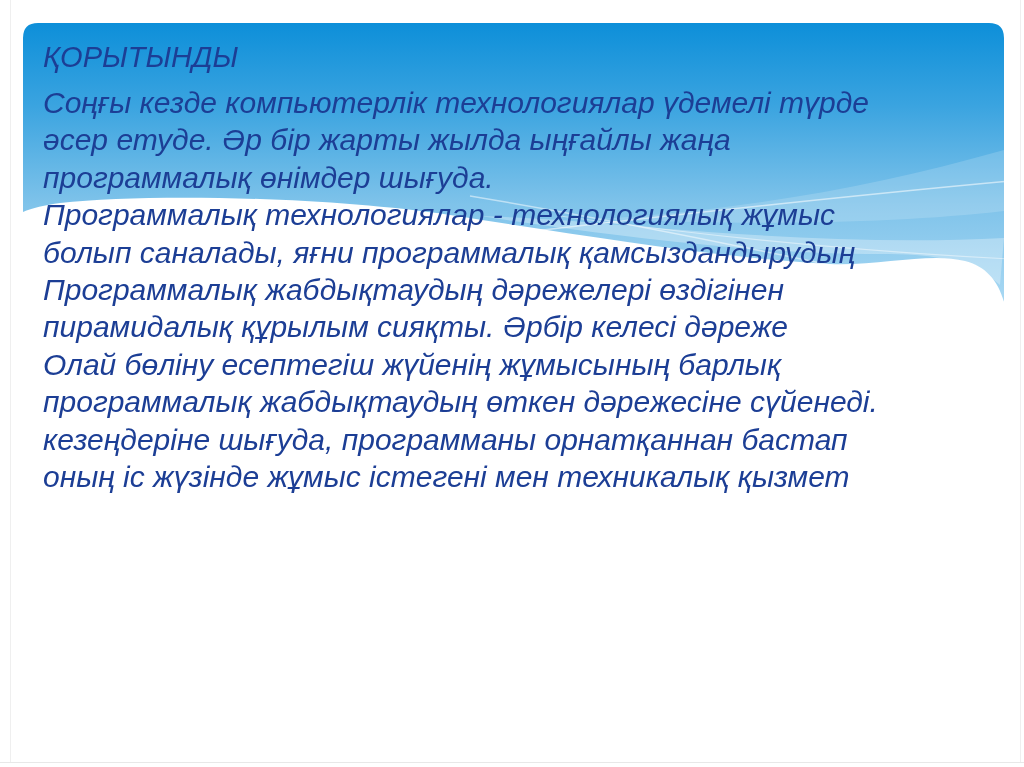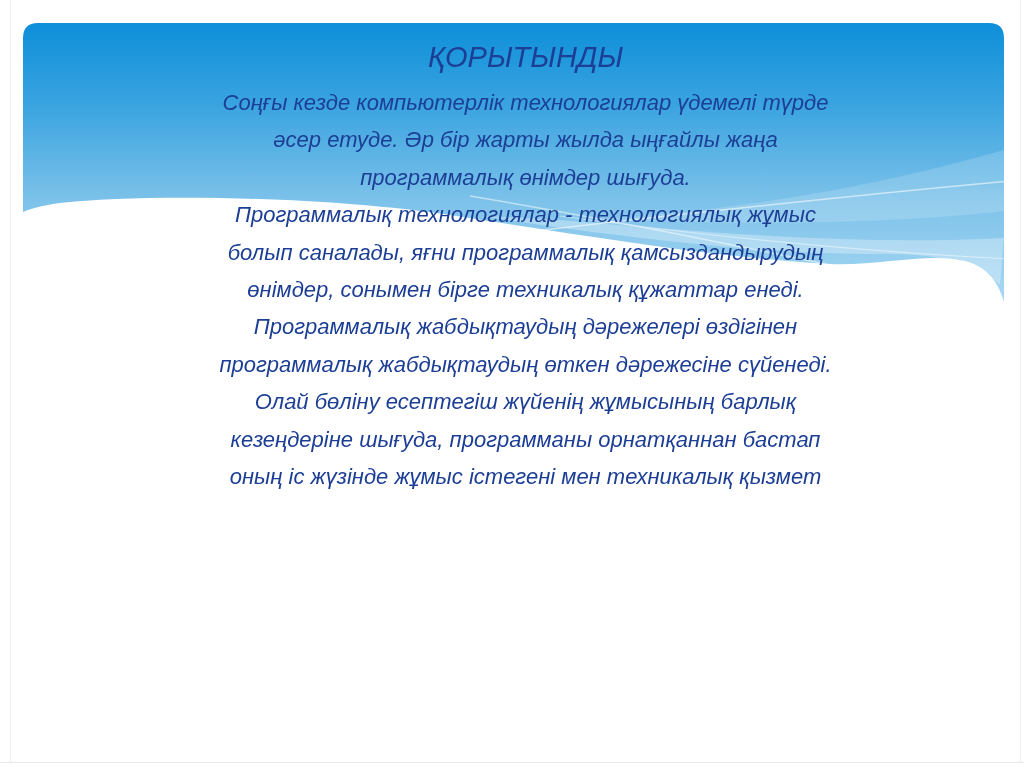--- a/index.html
+++ b/index.html
@@ -7,21 +7,20 @@
     padding: 0;
     background: #ffffff;
   }
   .screen {
     position: relative;
     width: 1024px;
     height: 767px;
     background: #ffffff;
     overflow: hidden;
     font-family: "Liberation Sans", "DejaVu Sans", sans-serif;
-    text-align: center;
   }
   .bg {
     position: absolute;
     left: 0;
     top: 0;
     width: 1024px;
     height: 767px;
     display: block;
   }
   .edge {
@@ -40,21 +39,21 @@
     font-style: italic;
   }
   .title {
     font-size: 29px;
     line-height: 34px;
     margin: 0 0 10px 0;
     white-space: nowrap;
     font-weight: normal;
   }
   .body-lines .line {
-    font-size: 22px;
+    font-size: 30px;
     line-height: 37.4px;
     white-space: nowrap;
     font-style: italic;
   }
 </style>
 </head>
 <body>
 
 <div class="screen">
 
@@ -101,22 +100,22 @@
   <div class="edge edge-bottom"></div>
 
   <div class="text-block">
     <div class="title">ҚОРЫТЫНДЫ</div>
     <div class="body-lines">
         <div class="line">Соңғы кезде компьютерлік технологиялар үдемелі түрде</div>
         <div class="line">әсер етуде. Әр бір жарты жылда ыңғайлы жаңа</div>
         <div class="line">программалық өнімдер шығуда.</div>
         <div class="line">Программалық технологиялар - технологиялық жұмыс</div>
         <div class="line">болып саналады, яғни программалық қамсыздандырудың</div>
-        <div class="line">өнімдер, сонымен бірге техникалық құжаттар енеді.</div>
         <div class="line">Программалық жабдықтаудың дәрежелері өздігінен</div>
+        <div class="line">пирамидалық құрылым сияқты. Әрбір келесі дәреже</div>
+        <div class="line">Олай бөліну есептегіш жүйенің жұмысының барлық</div>
         <div class="line">программалық жабдықтаудың өткен дәрежесіне сүйенеді.</div>
-        <div class="line">Олай бөліну есептегіш жүйенің жұмысының барлық</div>
         <div class="line">кезеңдеріне шығуда, программаны орнатқаннан бастап</div>
         <div class="line">оның іс жүзінде жұмыс істегені мен техникалық қызмет</div>
       </div>
   </div>
 
 </div>
 
 </body></html>

